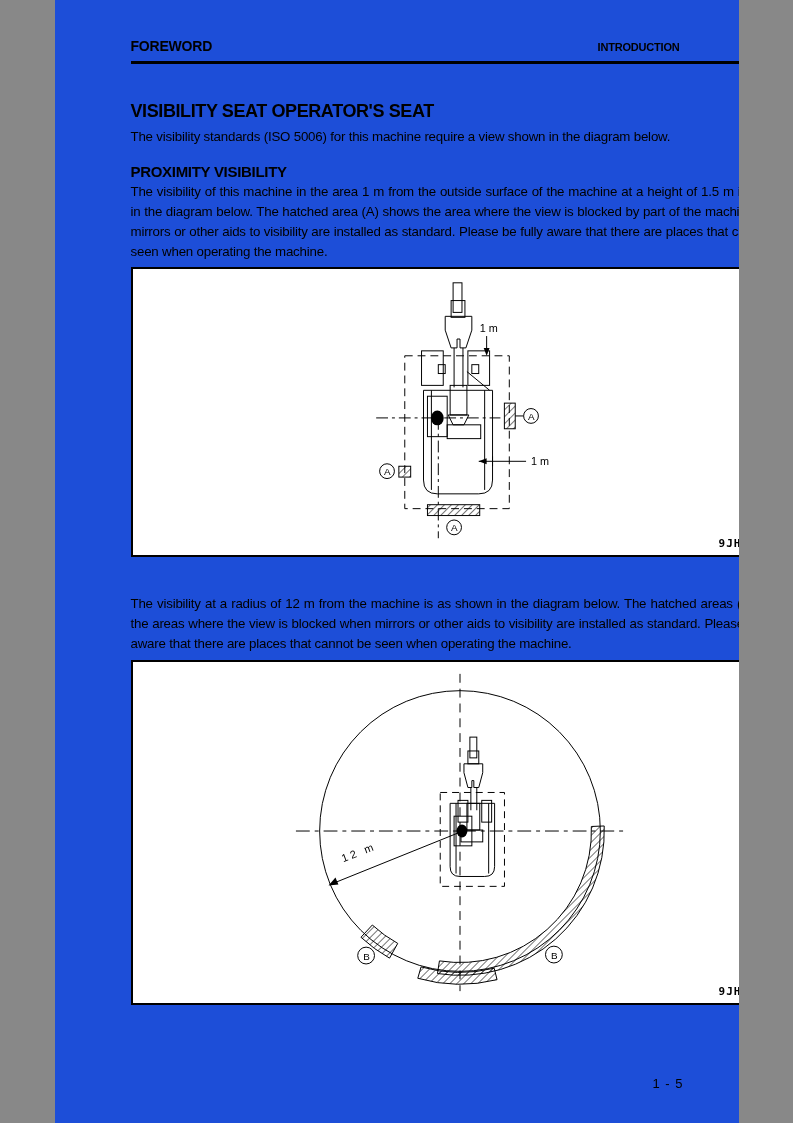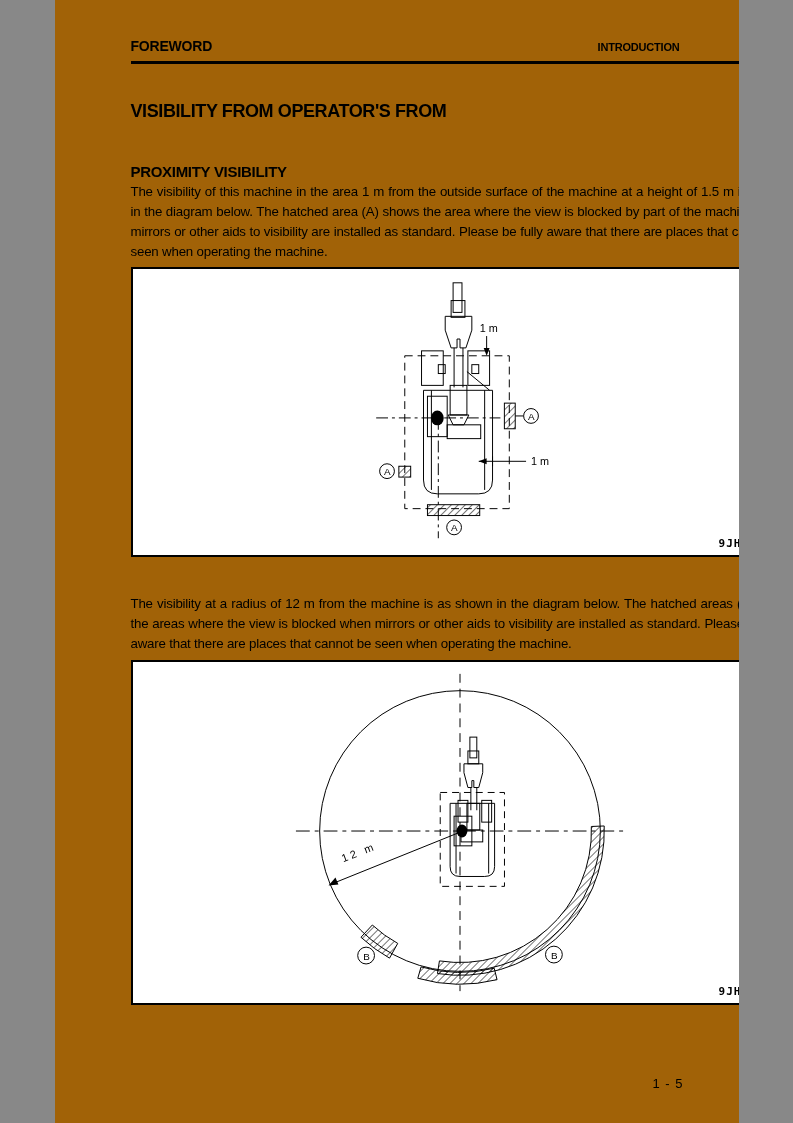--- a/index.html
+++ b/index.html
@@ -1,19 +1,19 @@
 <!DOCTYPE html>
 <html><head>
 <meta charset="utf-8">
 <style>
   html,body{margin:0;padding:0;background:#888;}
   .page{
     position:relative;
     width:684px;height:1123px;
-    background:#a16207;
+    background:#1d4ed8;
     margin:0 auto;
     font-family:"Liberation Sans", sans-serif;
     color:#000;
     overflow:hidden;
   }
   .abs{position:absolute;}
   .hdr-left{left:76px;top:38px;font-size:14px;font-weight:bold;letter-spacing:-0.2px;}
   .hdr-right{right:59px;top:41px;font-size:11px;font-weight:bold;letter-spacing:-0.2px;padding-left:40px;}
   .hdr-rule{left:76px;top:61px;width:658px;height:3px;background:#000;}
   .h1{left:76px;top:101px;font-size:18px;font-weight:bold;letter-spacing:-0.4px;}
@@ -38,21 +38,22 @@
 </style>
 </head>
 <body>
 
 <div class="page">
 
   <div class="abs hdr-left">FOREWORD</div>
   <div class="abs hdr-right">INTRODUCTION</div>
   <div class="abs hdr-rule"></div>
 
-  <div class="abs h1">VISIBILITY FROM OPERATOR'S FROM</div>
+  <div class="abs h1">VISIBILITY SEAT OPERATOR'S SEAT</div>
+  <div class="abs intro">The visibility standards (ISO 5006) for this machine require a view shown in the diagram below.</div>
   <div class="abs h2a">PROXIMITY VISIBILITY</div>
   <div class="abs para">The visibility of this machine in the area 1 m from the outside surface of the machine at a height of 1.5 m is shown in the diagram below. The hatched area (A) shows the area where the view is blocked by part of the machine when mirrors or other aids to visibility are installed as standard. Please be fully aware that there are places that cannot be seen when operating the machine.</div>
 
   <div class="abs figbox figbox1">
     <svg width="654" height="286" viewBox="0 0 658 290">
       <defs>
         <pattern id="hatch1" patternUnits="userSpaceOnUse" width="5" height="5" patternTransform="rotate(45)">
           <line x1="0" y1="0" x2="0" y2="5" stroke="#000" stroke-width="1.1"></line>
         </pattern>
       </defs>

